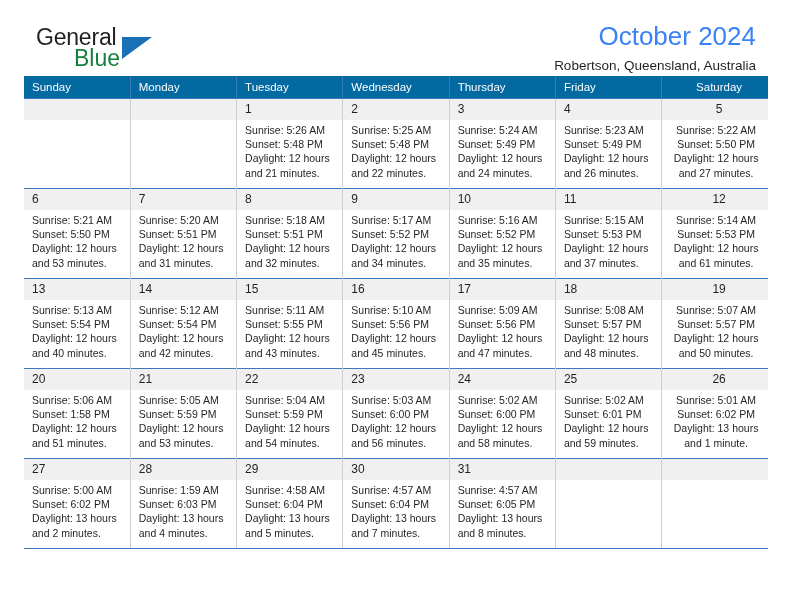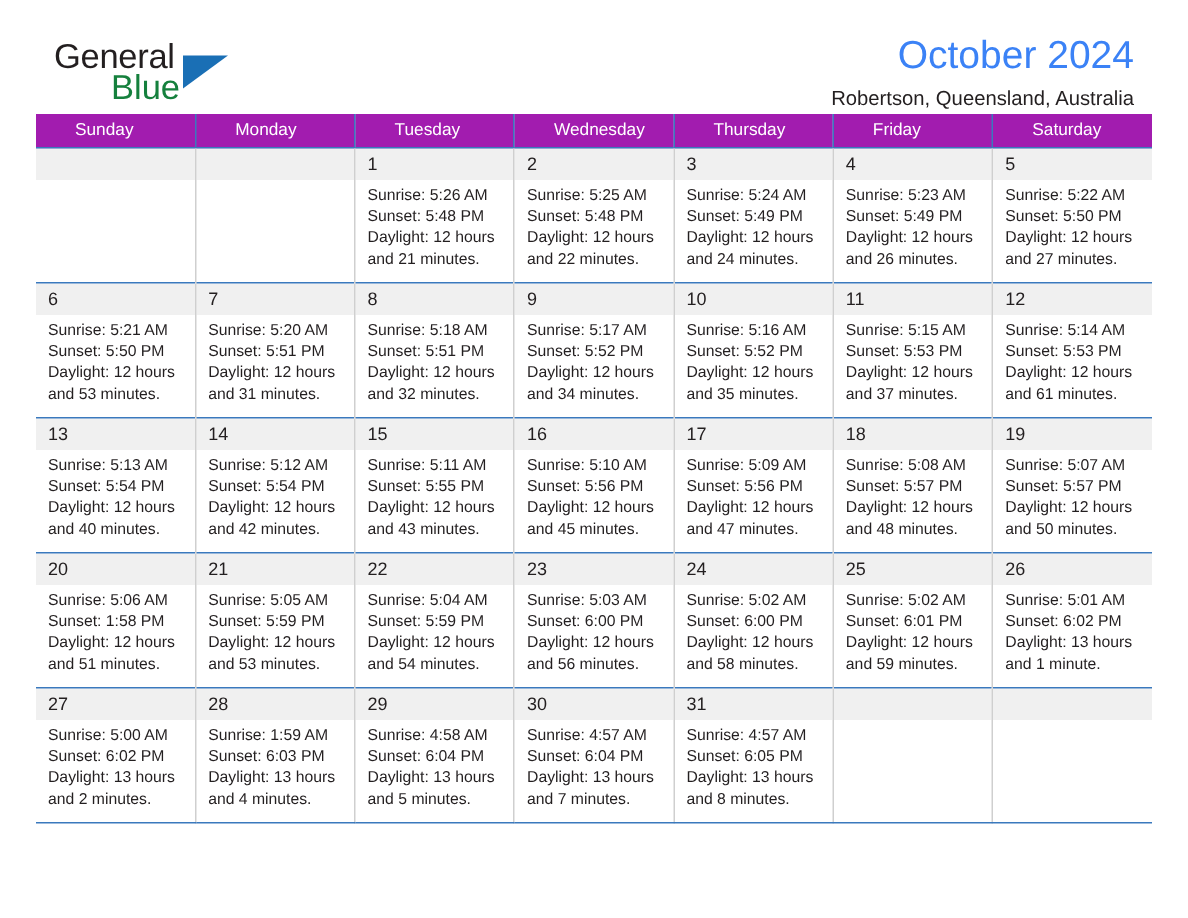--- a/index.html
+++ b/index.html
@@ -87,42 +87,43 @@
   }
 
   
   table.calendar {
     width: 744px;
     border-collapse: collapse;
     table-layout: fixed;
     margin-top: 4px;
   }
   table.calendar th {
-    background: #a21caf;
+    background: #0369a1;
     color: #ffffff;
     font-size: 11.5px;
     font-weight: 400;
     text-align: left;
-    padding: 5px 0 5px 26px;
+    padding: 5px 0 5px 8px;
     height: 19px;
     box-sizing: border-box;
     border-right: 1px solid #3a79bd;
   }
   table.calendar td {
     vertical-align: top;
     padding: 0;
     border-top: 1.5px solid #3a79bd;
     border-right: 1px solid #cfcfcf;
     height: 90px;
     box-sizing: border-box;
     background: #ffffff;
   }
   table.calendar td:last-child,
   table.calendar th:last-child {
     border-right: none;
+    text-align: center;
   }
   table.calendar tr:last-child td {
     border-bottom: 1.5px solid #3a79bd;
   }
   .daynum {
     background: #f0f0f0;
     font-size: 12px;
     color: #231f20;
     padding: 3px 0 4px 8px;
     line-height: 14px;

